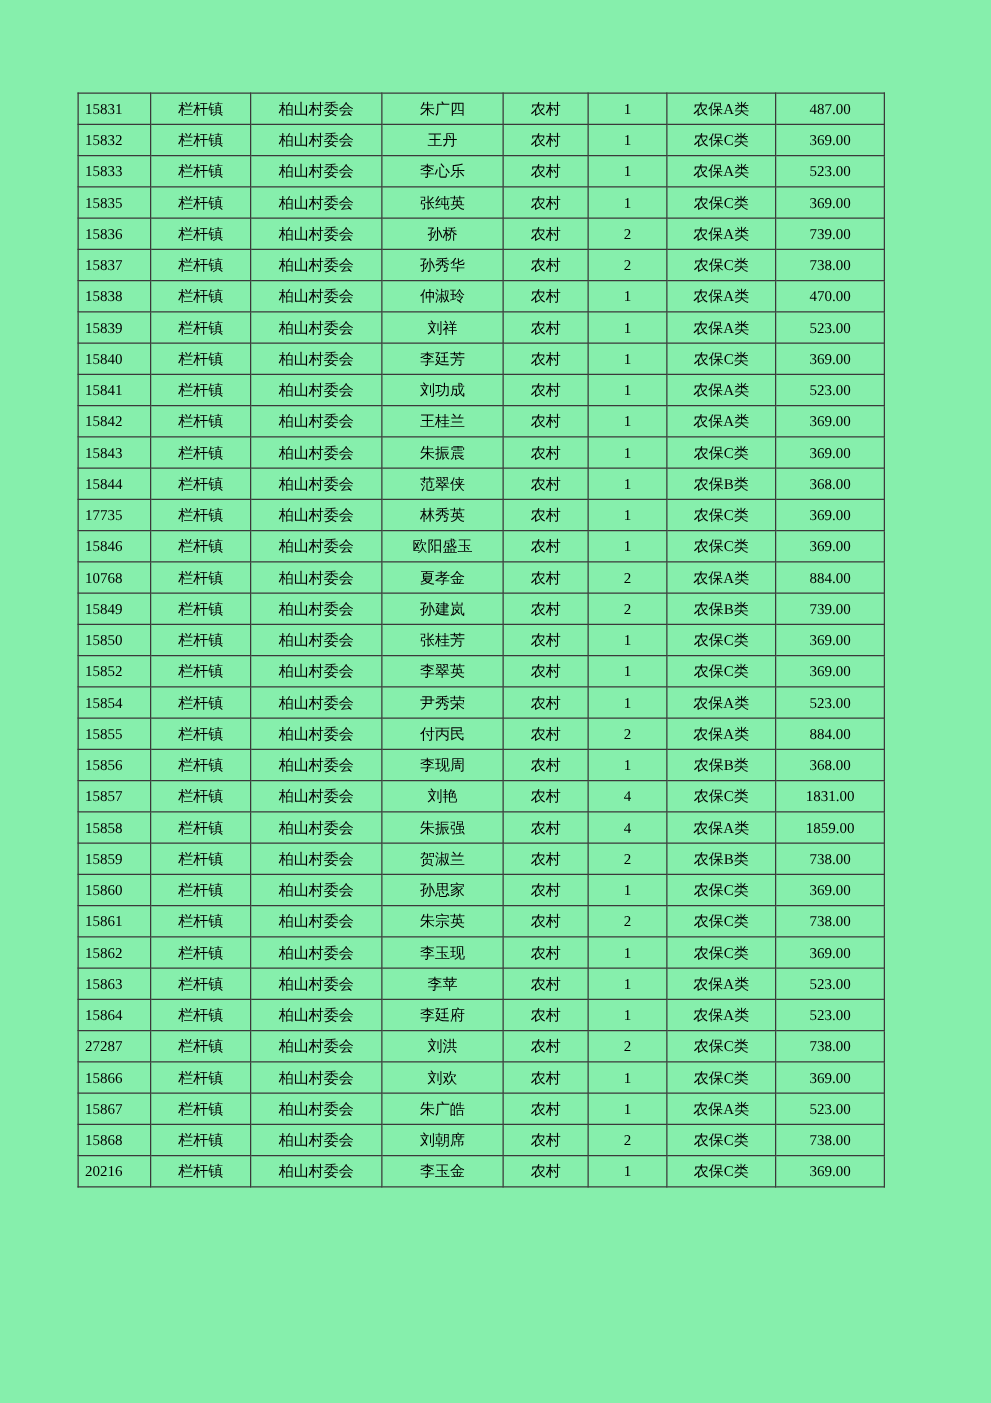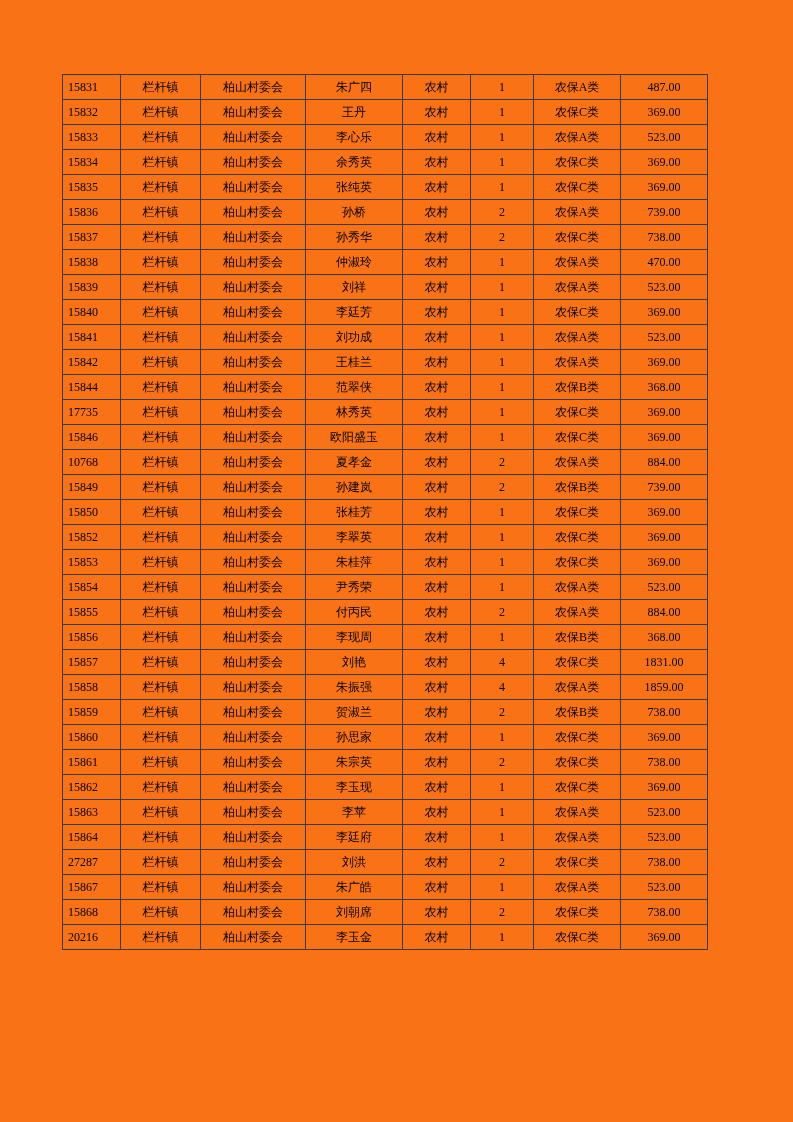--- a/index.html
+++ b/index.html
@@ -11,21 +11,21 @@
     width: 793px;
     height: 1122px;
     position: relative;
     font-family: "Liberation Serif", "DejaVu Serif", serif;
     color: #000000;
     overflow: hidden;
   }
   .sheet {
     position: absolute;
     inset: 0;
-    background: #f97316;
+    background: #86efac;
   }
   table.roster {
     position: absolute;
     left: 62px;
     top: 74px;
     border-collapse: collapse;
     table-layout: fixed;
     width: 645px;
   }
   table.roster td {
@@ -84,30 +84,20 @@
           <td class="cell-left">15833</td>
           <td>栏杆镇</td>
           <td>柏山村委会</td>
           <td>李心乐</td>
           <td>农村</td>
           <td>1</td>
           <td>农保A类</td>
           <td>523.00</td>
         </tr>
         <tr>
-          <td class="cell-left">15834</td>
-          <td>栏杆镇</td>
-          <td>柏山村委会</td>
-          <td>余秀英</td>
-          <td>农村</td>
-          <td>1</td>
-          <td>农保C类</td>
-          <td>369.00</td>
-        </tr>
-        <tr>
           <td class="cell-left">15835</td>
           <td>栏杆镇</td>
           <td>柏山村委会</td>
           <td>张纯英</td>
           <td>农村</td>
           <td>1</td>
           <td>农保C类</td>
           <td>369.00</td>
         </tr>
         <tr>
@@ -171,20 +161,30 @@
           <td>523.00</td>
         </tr>
         <tr>
           <td class="cell-left">15842</td>
           <td>栏杆镇</td>
           <td>柏山村委会</td>
           <td>王桂兰</td>
           <td>农村</td>
           <td>1</td>
           <td>农保A类</td>
+          <td>369.00</td>
+        </tr>
+        <tr>
+          <td class="cell-left">15843</td>
+          <td>栏杆镇</td>
+          <td>柏山村委会</td>
+          <td>朱振震</td>
+          <td>农村</td>
+          <td>1</td>
+          <td>农保C类</td>
           <td>369.00</td>
         </tr>
         <tr>
           <td class="cell-left">15844</td>
           <td>栏杆镇</td>
           <td>柏山村委会</td>
           <td>范翠侠</td>
           <td>农村</td>
           <td>1</td>
           <td>农保B类</td>
@@ -244,30 +244,20 @@
           <td class="cell-left">15852</td>
           <td>栏杆镇</td>
           <td>柏山村委会</td>
           <td>李翠英</td>
           <td>农村</td>
           <td>1</td>
           <td>农保C类</td>
           <td>369.00</td>
         </tr>
         <tr>
-          <td class="cell-left">15853</td>
-          <td>栏杆镇</td>
-          <td>柏山村委会</td>
-          <td>朱桂萍</td>
-          <td>农村</td>
-          <td>1</td>
-          <td>农保C类</td>
-          <td>369.00</td>
-        </tr>
-        <tr>
           <td class="cell-left">15854</td>
           <td>栏杆镇</td>
           <td>柏山村委会</td>
           <td>尹秀荣</td>
           <td>农村</td>
           <td>1</td>
           <td>农保A类</td>
           <td>523.00</td>
         </tr>
         <tr>
@@ -372,20 +362,30 @@
         </tr>
         <tr>
           <td class="cell-left">27287</td>
           <td>栏杆镇</td>
           <td>柏山村委会</td>
           <td>刘洪</td>
           <td>农村</td>
           <td>2</td>
           <td>农保C类</td>
           <td>738.00</td>
+        </tr>
+        <tr>
+          <td class="cell-left">15866</td>
+          <td>栏杆镇</td>
+          <td>柏山村委会</td>
+          <td>刘欢</td>
+          <td>农村</td>
+          <td>1</td>
+          <td>农保C类</td>
+          <td>369.00</td>
         </tr>
         <tr>
           <td class="cell-left">15867</td>
           <td>栏杆镇</td>
           <td>柏山村委会</td>
           <td>朱广皓</td>
           <td>农村</td>
           <td>1</td>
           <td>农保A类</td>
           <td>523.00</td>

